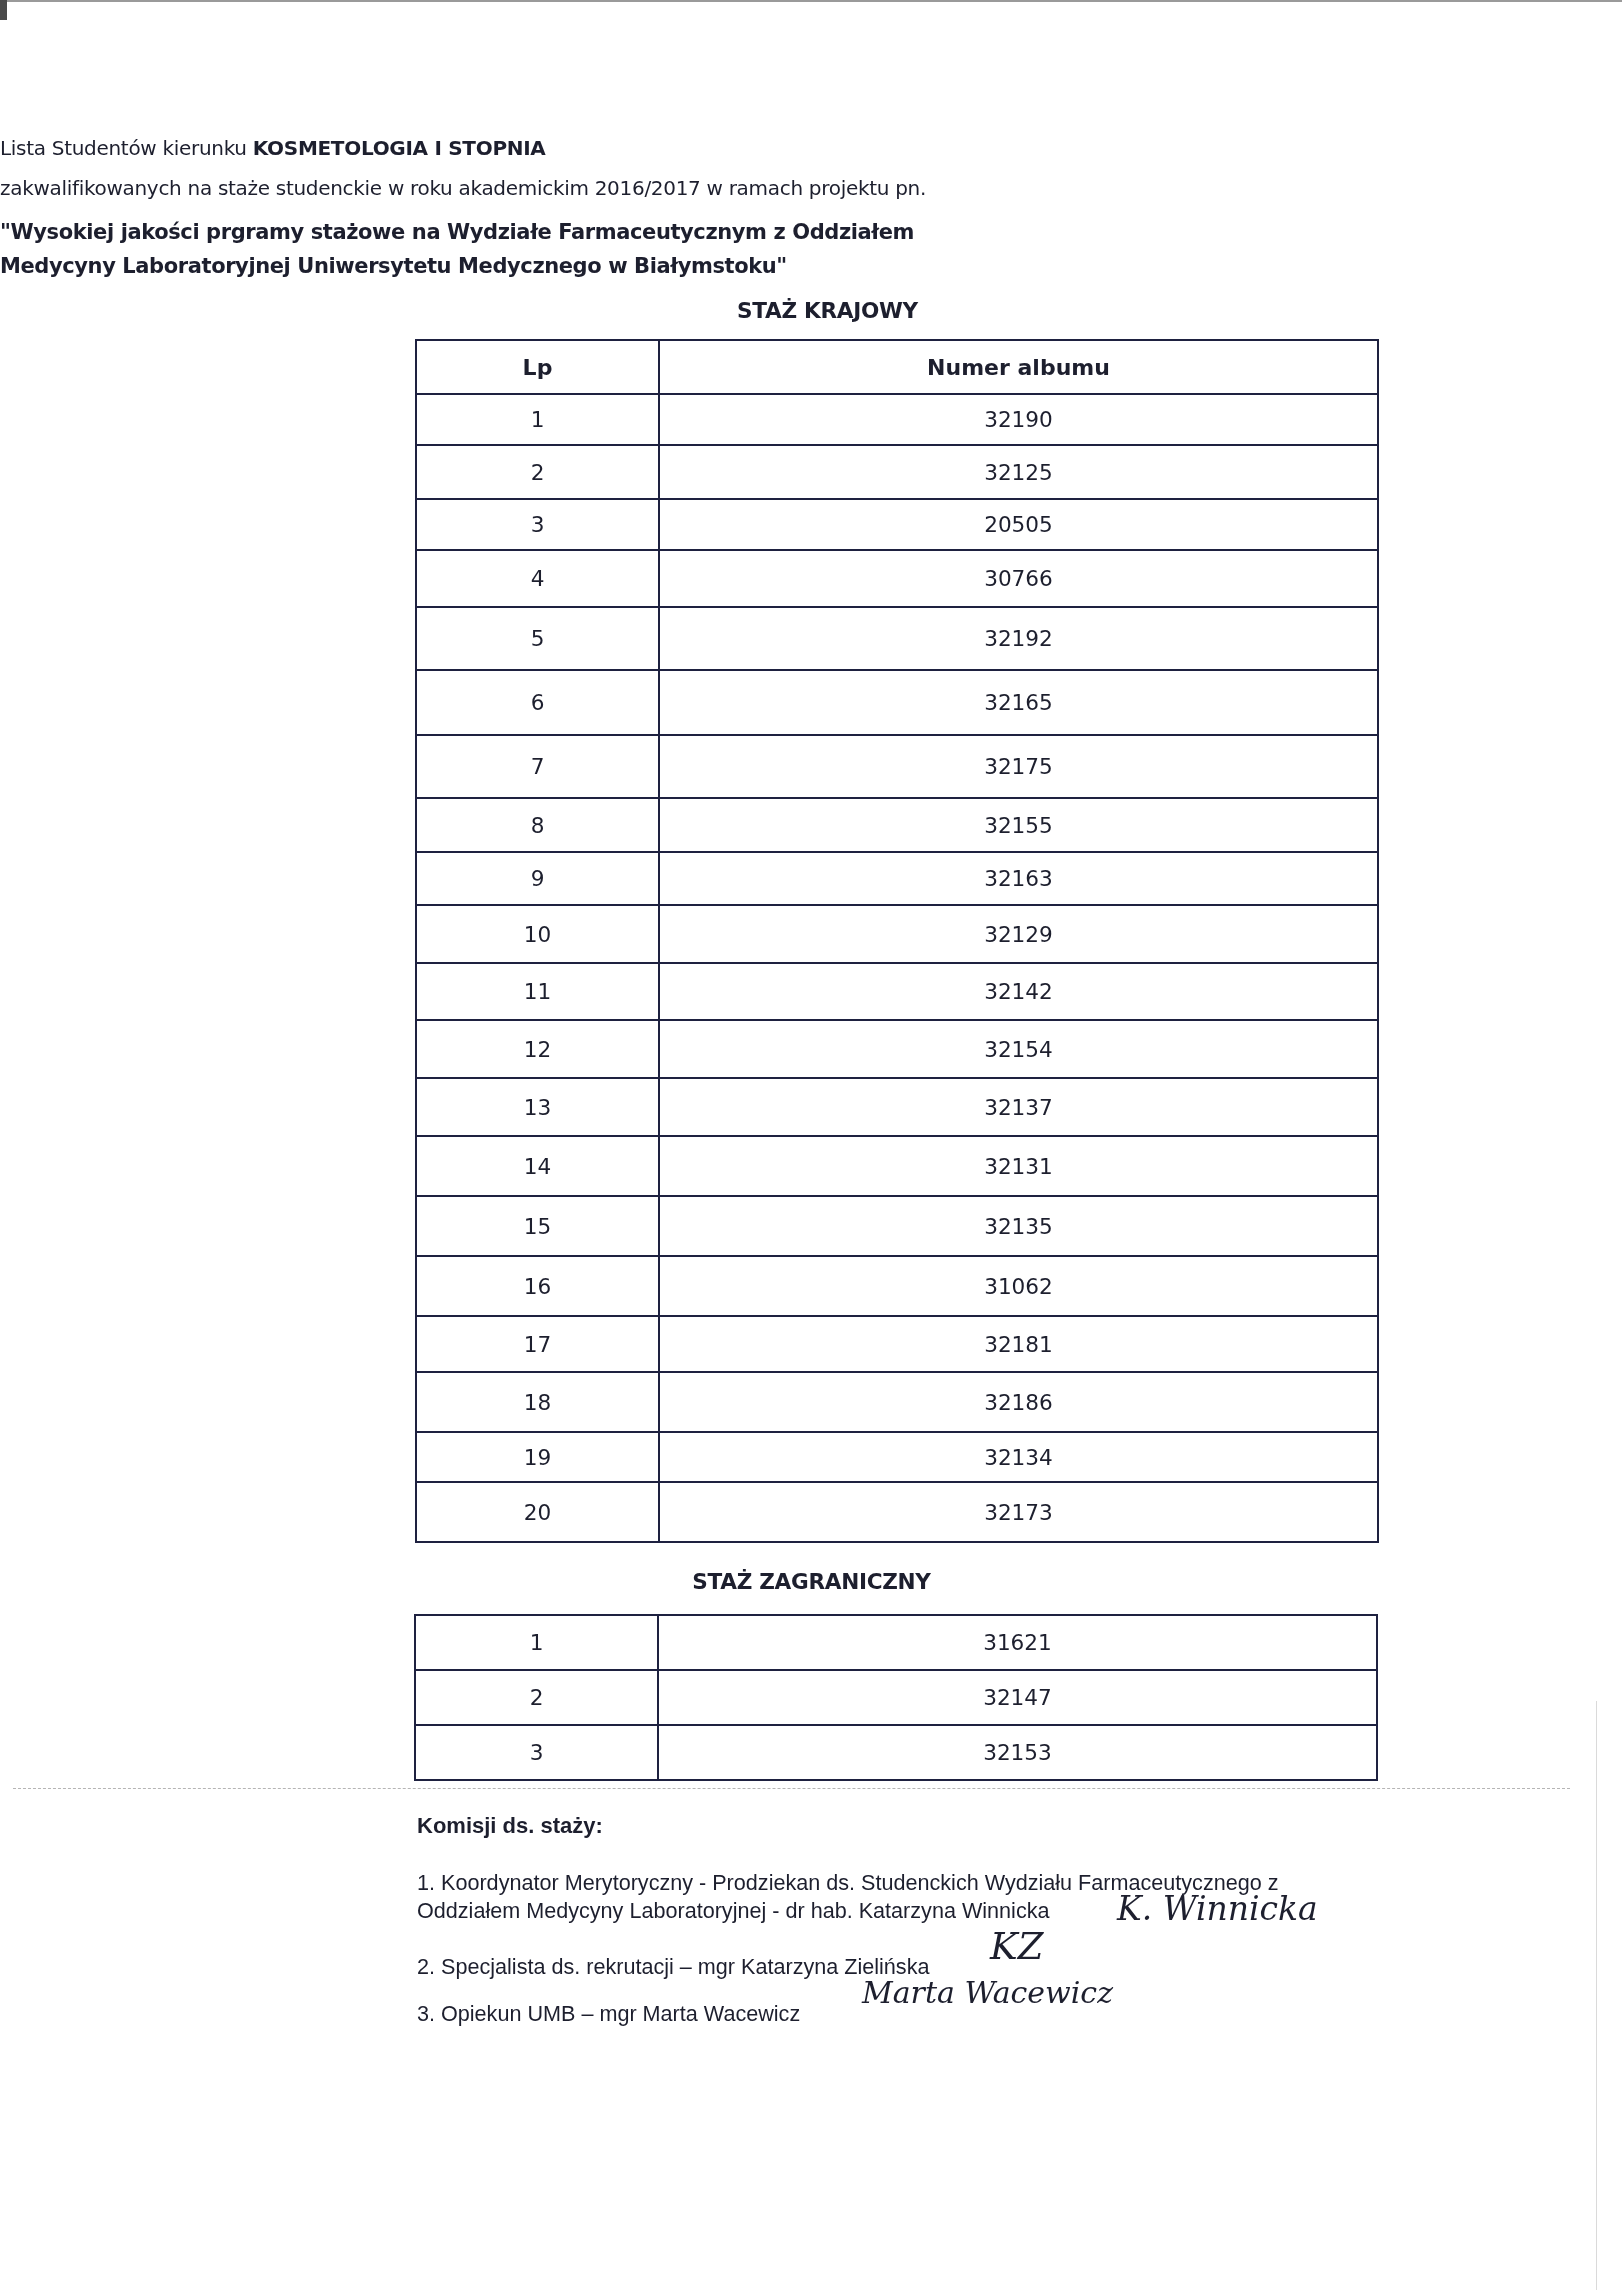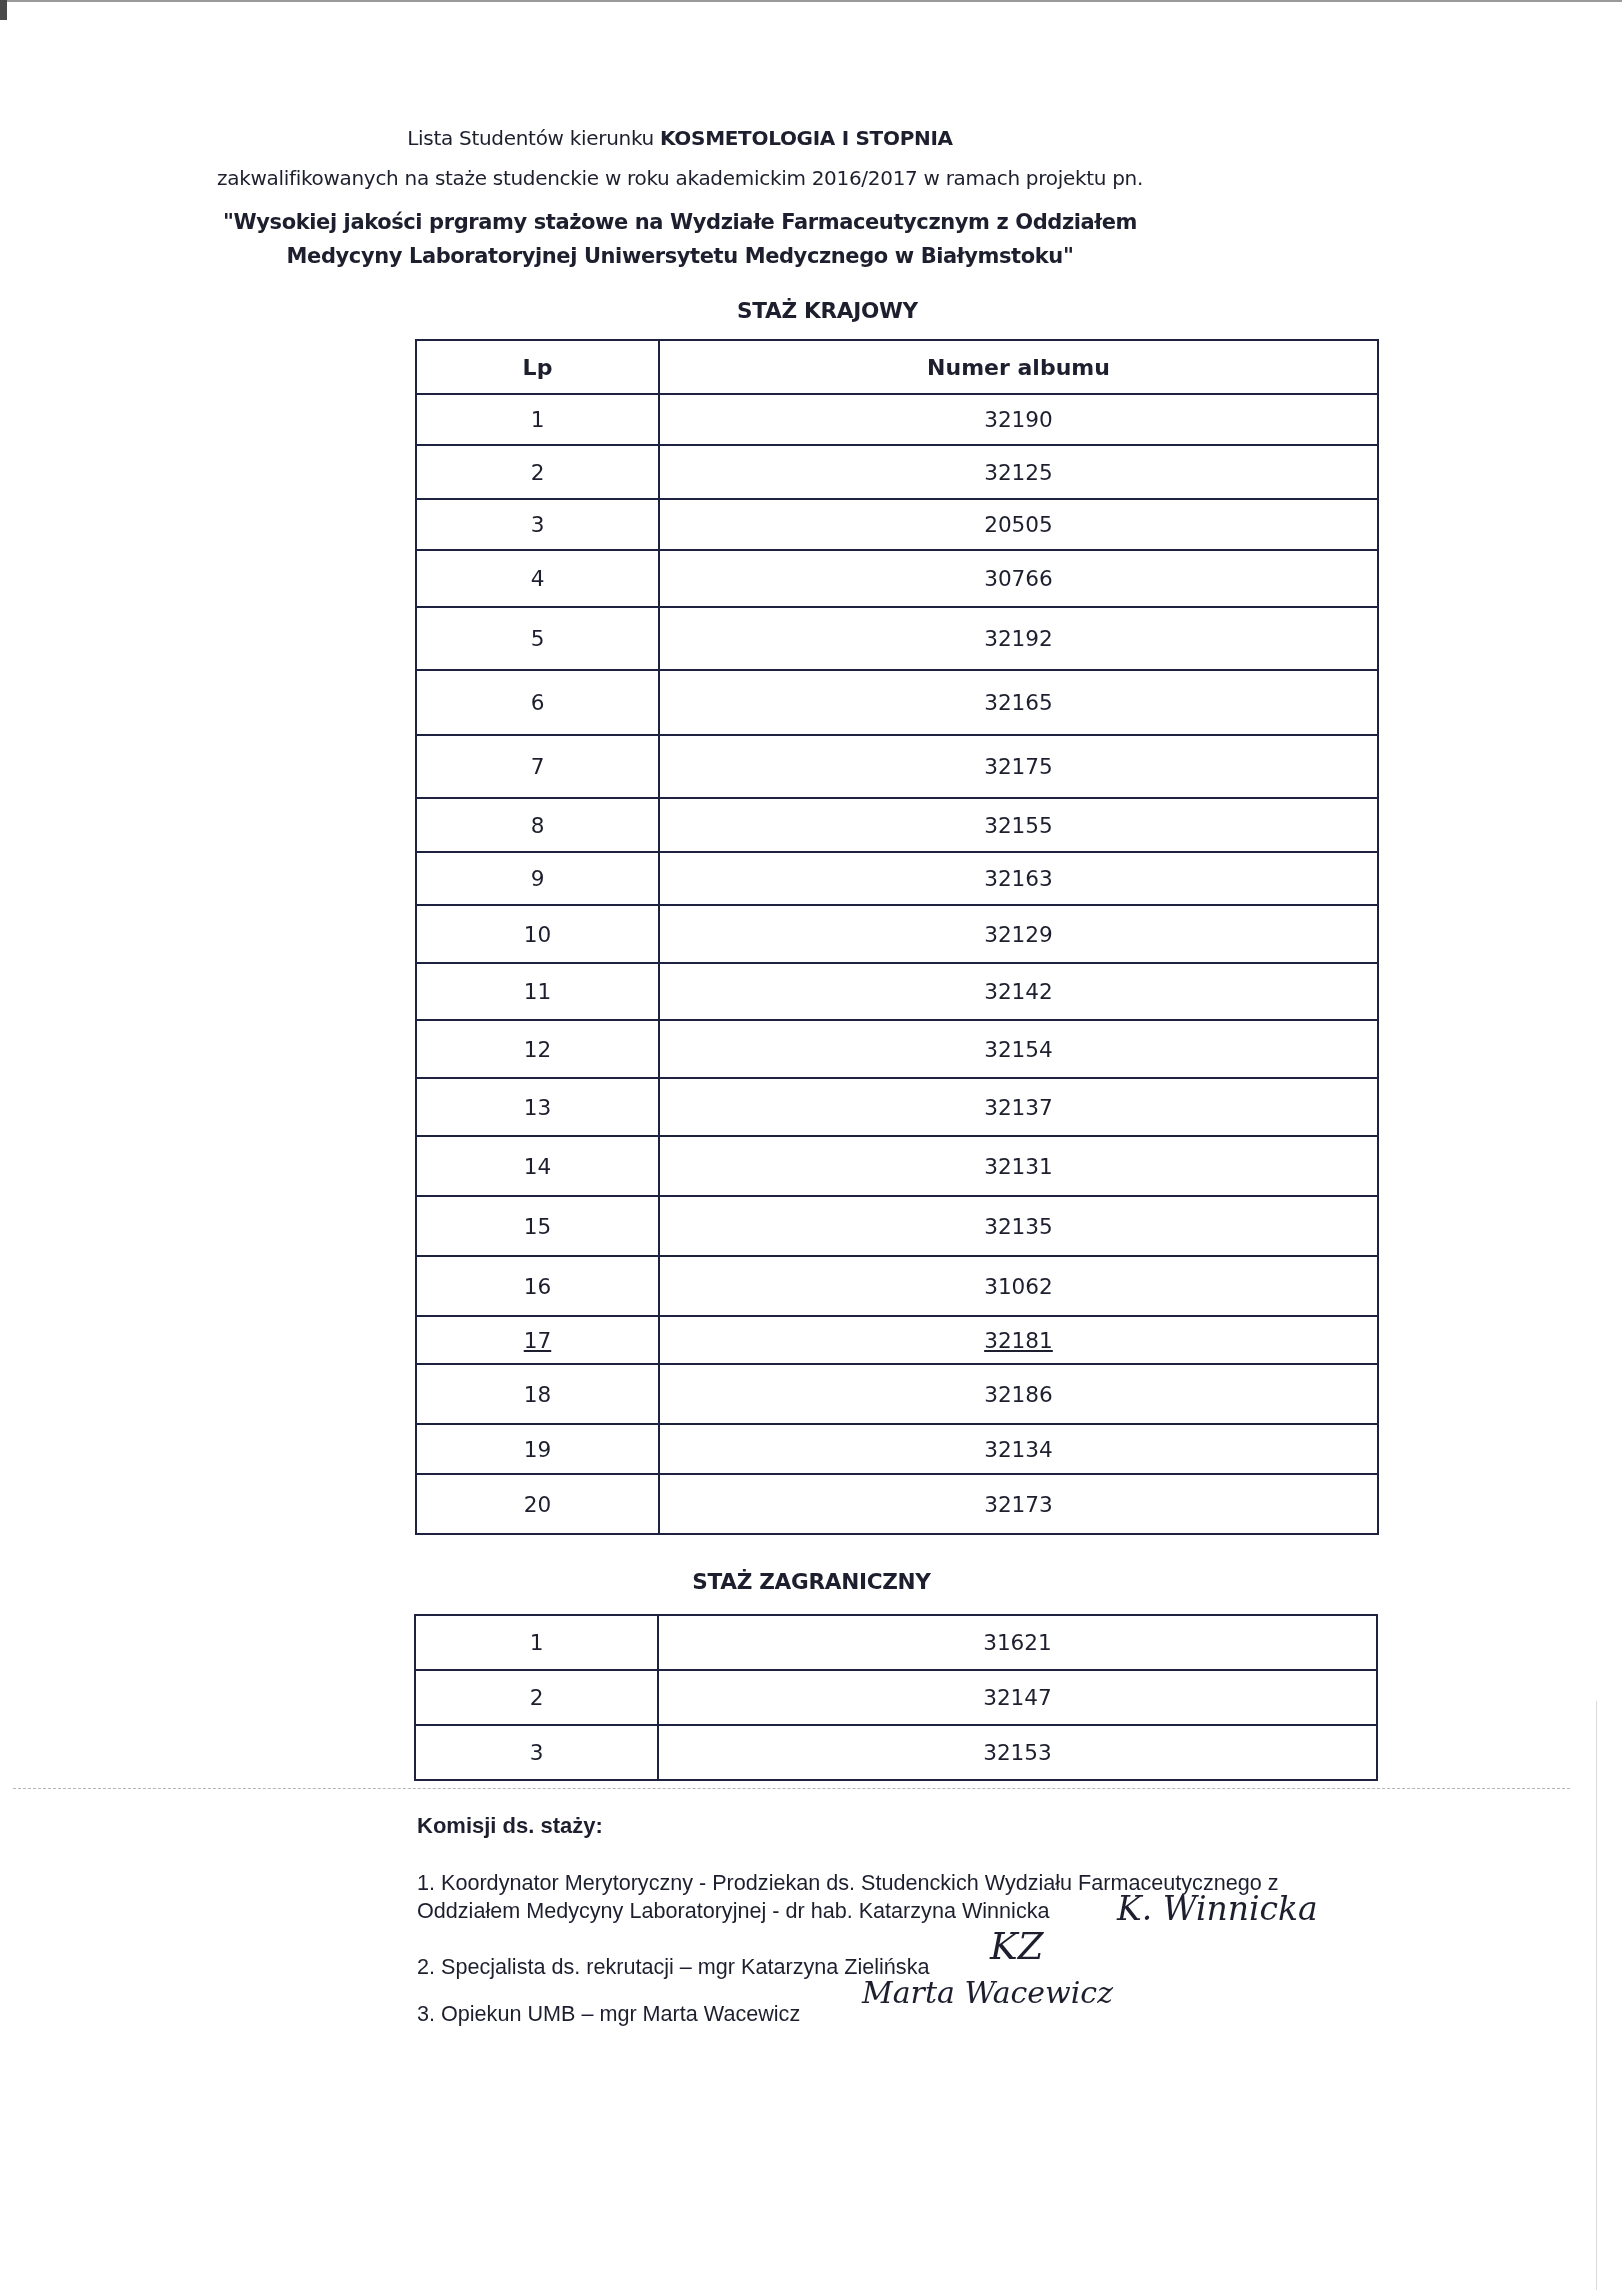--- a/index.html
+++ b/index.html
@@ -13,22 +13,21 @@
     }
     .scan-edge-top {
       position: absolute; left: 0; top: 0; width: 1623px; height: 2px;
       background: #9a9a9a;
     }
     .scan-edge-left {
       position: absolute; left: 0; top: 0; width: 6.5px; height: 19.6px;
       background: #4a4a4a;
     }
     .header {
-      position: absolute; left: 0; top: 124px; width: 1360px;
-      text-align: center;
+      position: absolute; left: 0; top: 134px; width: 1360px;
       font-family: "DejaVu Sans", sans-serif;
       color: #1d1f2e;
     }
     .header .line1 { font-size: 20px; line-height: 29px; letter-spacing: -0.3px; }
     .header .line1 b { font-weight: bold; }
     .header .line2 { font-size: 20px; line-height: 29px; margin-top: 10.5px; letter-spacing: -0.3px; }
     .header .line3 { font-size: 21px; line-height: 31px; margin-top: 14.4px; font-weight: bold; letter-spacing: -0.4px; }
     .header .line4 { font-size: 21px; line-height: 31px; margin-top: 3px; font-weight: bold; letter-spacing: -0.4px; }
     .section-title {
       position: absolute; left: 0; width: 1623px; text-align: center;
@@ -157,21 +156,21 @@
         <td>32131</td>
       </tr>
     <tr style="height:60px;">
         <td class="lp">15</td>
         <td>32135</td>
       </tr>
     <tr style="height:60px;">
         <td class="lp">16</td>
         <td>31062</td>
       </tr>
-    <tr style="height:48px;text-decoration:underline;">
+    <tr style="height:56px;">
         <td class="lp">17</td>
         <td>32181</td>
       </tr>
     <tr style="height:60px;">
         <td class="lp">18</td>
         <td>32186</td>
       </tr>
     <tr style="height:50px;">
         <td class="lp">19</td>
         <td>32134</td>

